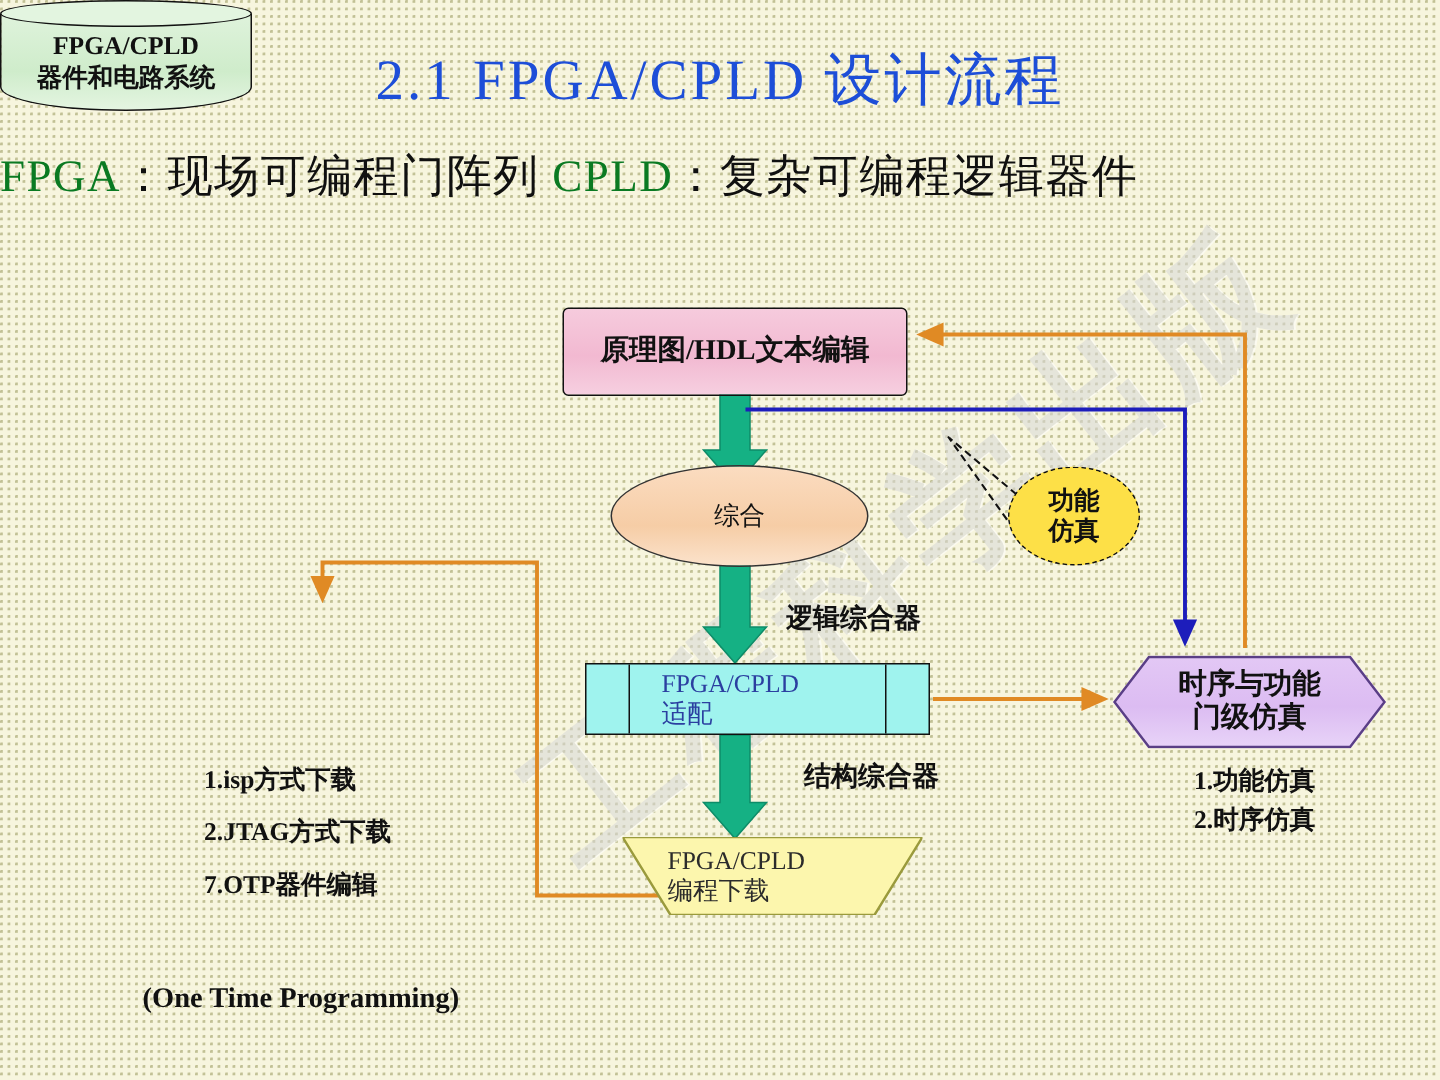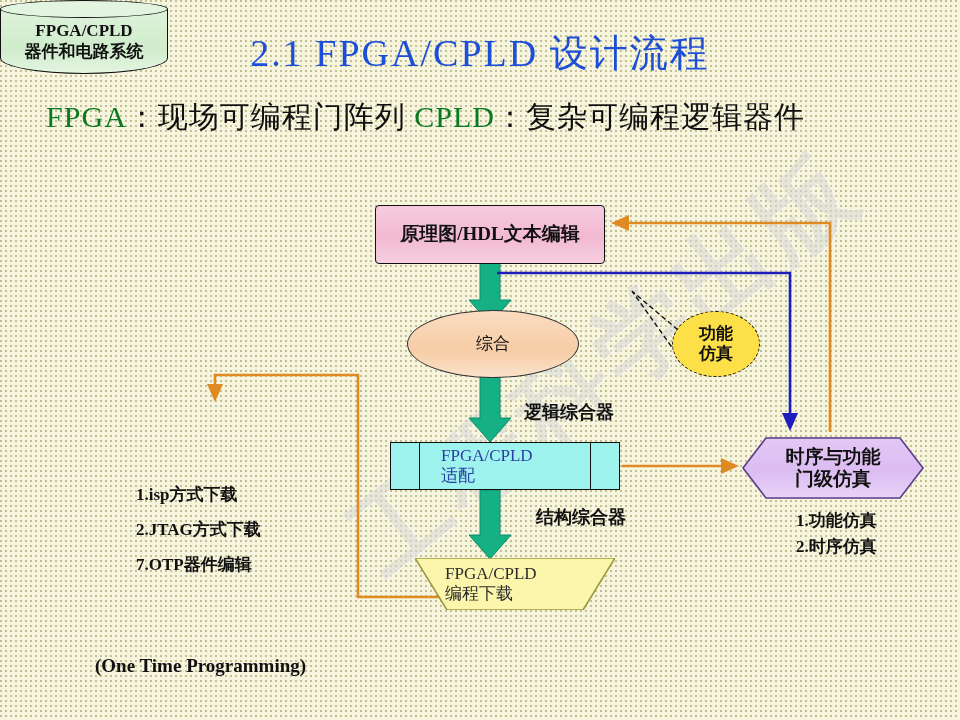--- a/index.html
+++ b/index.html
@@ -27,21 +27,21 @@
   }
 
   
   .title{
     position:absolute;left:0;top:28px;width:960px;text-align:center;
     font-size:38px;color:#1d4ed8;letter-spacing:2px;
     font-family:"Liberation Serif","DejaVu Serif",serif;
     z-index:5;
   }
   .subtitle{
-    position:absolute;left:0;top:97px;width:805px;text-align:right;
+    position:absolute;left:0;top:97px;width:805px;text-align:left;
     font-size:30px;color:#101010;letter-spacing:1px;z-index:5;
   }
   .subtitle .en{color:#0a7a22;}
   .line3{
     position:absolute;left:62px;top:144px;
     font-size:30px;font-weight:bold;letter-spacing:1px;z-index:5;
     color:#e0a055;
     background:linear-gradient(180deg,#e8a852 0%,#f3cf96 45%,#caa15a 100%);
     -webkit-background-clip:text;background-clip:text;
     -webkit-text-fill-color:transparent;
@@ -129,21 +129,21 @@
     left:672px;top:311px;width:88px;height:66px;
     background:#fde047;border:1.7px dashed #111;border-radius:50%;
     font-size:17px;font-weight:bold;color:#111;line-height:1.2;
   }
 
   
   .lbl{position:absolute;z-index:6;color:#111;}
   .l-logic{left:524px;top:400px;font-size:18px;font-weight:bold;}
   .l-struct{left:536px;top:505px;font-size:18px;font-weight:bold;}
   .l-hexlist{left:760px;top:508px;font-size:17px;font-weight:bold;line-height:1.55;margin-left:36px;}
-  .l-dllist{left:136px;top:478px;font-size:17px;font-weight:bold;line-height:2.05;}
+  .l-dllist{left:136px;top:503px;font-size:17px;font-weight:bold;line-height:2.05;}
   .l-otp{left:95px;top:655px;font-size:19px;font-weight:bold;}
 
   svg.wires{position:absolute;left:0;top:0;width:960px;height:720px;z-index:4;pointer-events:none;}
 </style>
 </head>
 <body>
 
 <div class="slide">
 
   <div class="watermark">工程科学出版</div>

